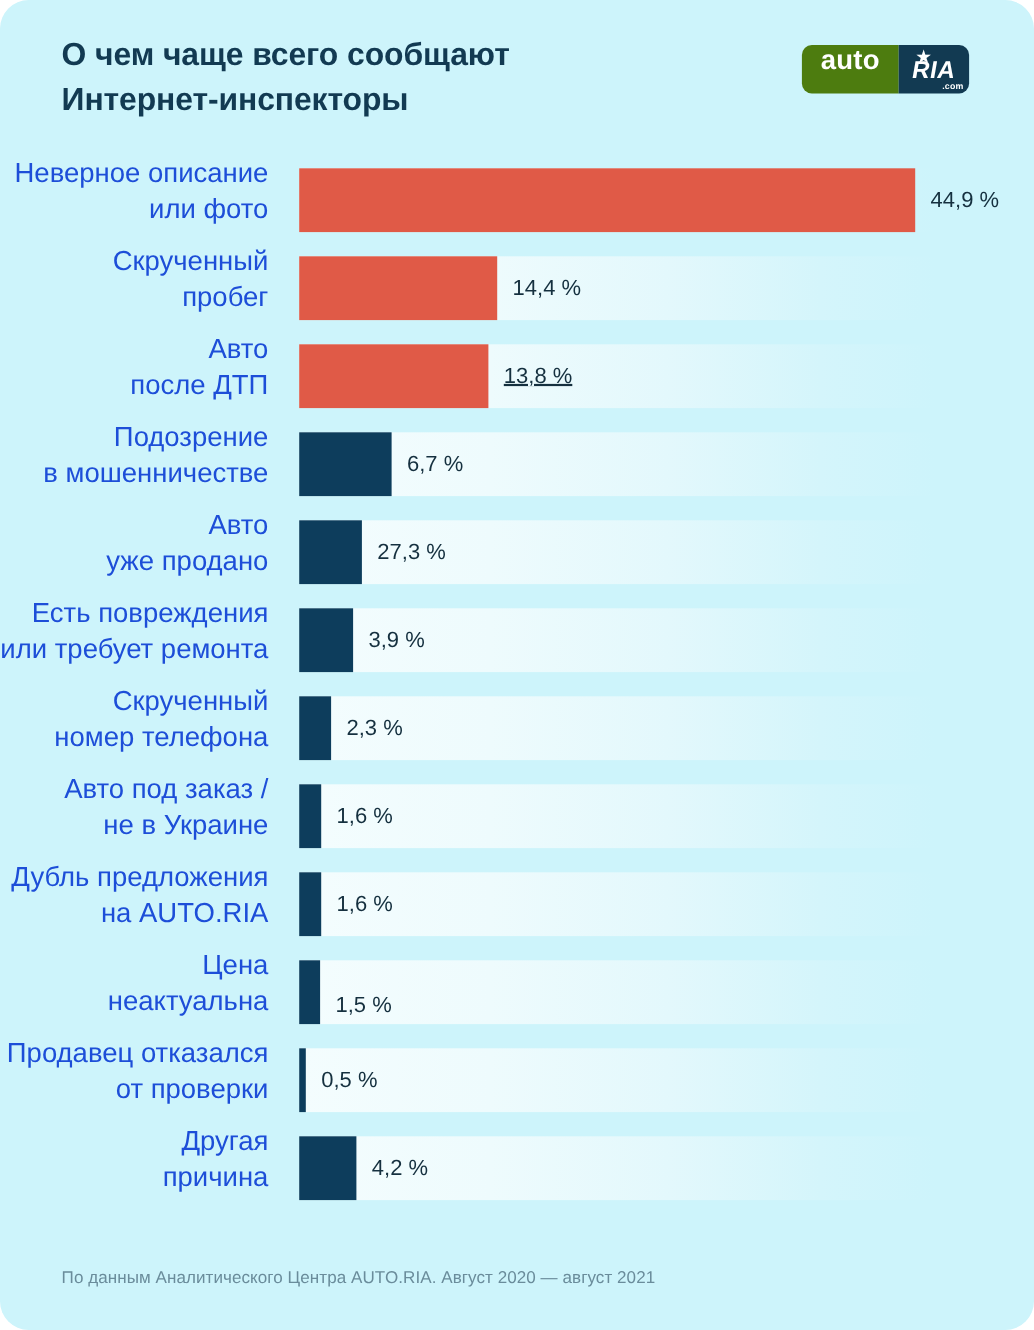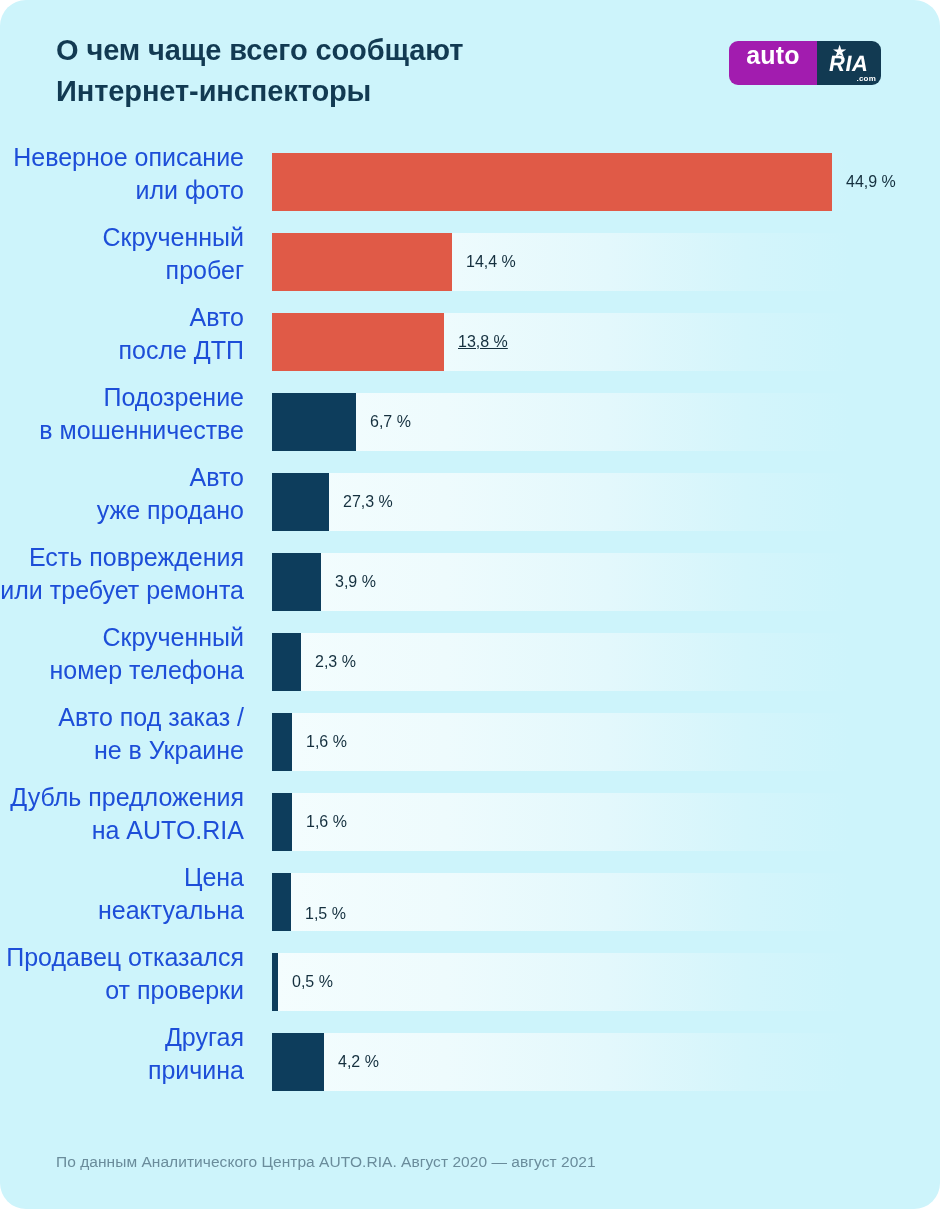--- a/index.html
+++ b/index.html
@@ -46,21 +46,21 @@
     position: absolute;
     right: 19px;
     top: 11px;
     display: flex;
     align-items: stretch;
     height: 44px;
     width: 152px;
   }
   .logo-auto {
     flex: 0 0 88px;
-    background: #a21caf;
+    background: #4d7c0f;
     border-radius: 9px 0 0 9px;
     display: flex;
     align-items: center;
     justify-content: center;
     color: #ffffff;
     font-size: 25px;
     font-weight: bold;
     letter-spacing: 0.2px;
     padding-bottom: 16px;
     box-sizing: border-box;
@@ -149,21 +149,21 @@
   .row-bar.coral { background: #e05a47; }
   .row-bar.navy  { background: #0d3d5c; }
 
   .row-value {
     position: absolute;
     top: 8px;
     height: 58px;
     display: flex;
     align-items: center;
     color: #15303f;
-    font-size: 16px;
+    font-size: 20px;
     white-space: nowrap;
   }
 
   
   .footer {
     position: absolute;
     left: 56px;
     bottom: 38px;
     color: #6a8c9b;
     font-size: 15.5px;

